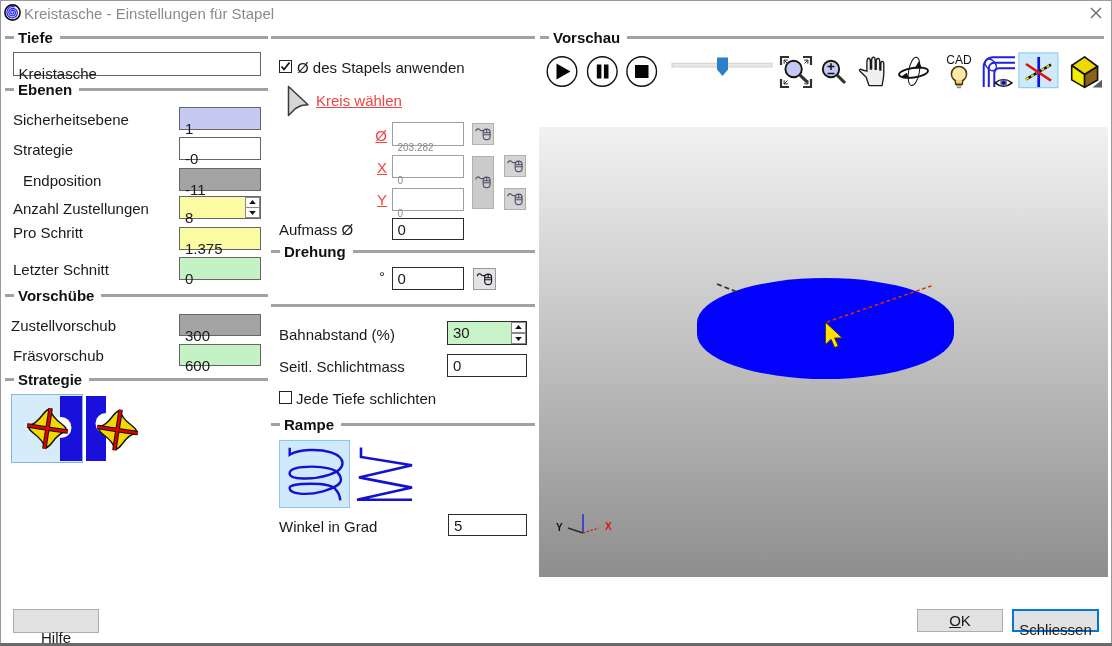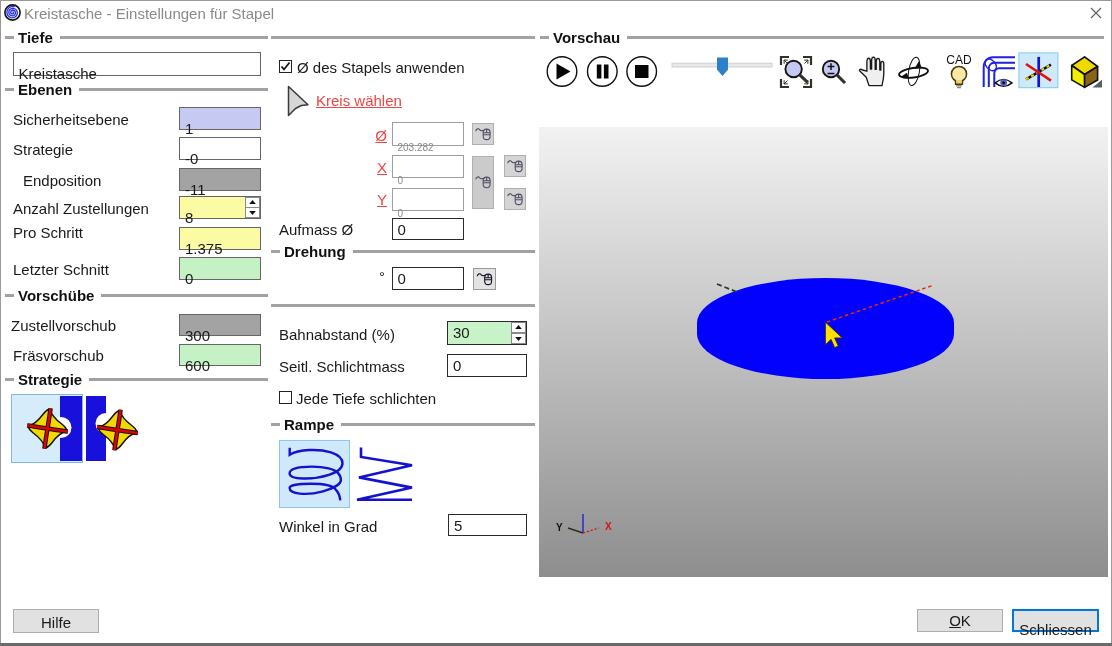--- a/index.html
+++ b/index.html
@@ -301,15 +301,15 @@
 
   <path d="M286.3,195 L286.3,218 L292,212.4 L295.7,220.7 L299.4,219.1 L295.7,211 L303.4,211 Z" fill="#ffe000" stroke="#2a2a2a" stroke-width="1"></path>
 
   <path d="M44,406 L44,387" stroke="#2222dd" stroke-width="1.4"></path>
   <path d="M44,406 L29,401" stroke="#22331a" stroke-width="1.4"></path>
   <path d="M44,406 L60,401" stroke="#dd1111" stroke-width="1.3" stroke-dasharray="2.2,1.8"></path>
   <text x="17" y="403.5" font-size="10" font-weight="bold" fill="#111" font-family="Liberation Sans">Y</text>
   <text x="66" y="402.5" font-size="10" font-weight="bold" fill="#dd1111" font-family="Liberation Sans">X</text>
 </svg>
 
-<div class="btn" style="left:13px;top:609px;width:86px;height:24px;padding-top:4px;">Hilfe</div>
+<div class="btn" style="left:13px;top:609px;width:86px;height:24px;padding-top:19px;">Hilfe</div>
 <div class="btn" style="left:917px;top:609px;width:86px;height:23px;padding-top:2px;"><span style="text-decoration:underline">O</span>K</div>
 <div class="btn" style="left:1012px;top:609px;width:87px;height:23px;border:2px solid #0078d7;padding-top:10px;">Schliessen</div>
 
 </body></html>

